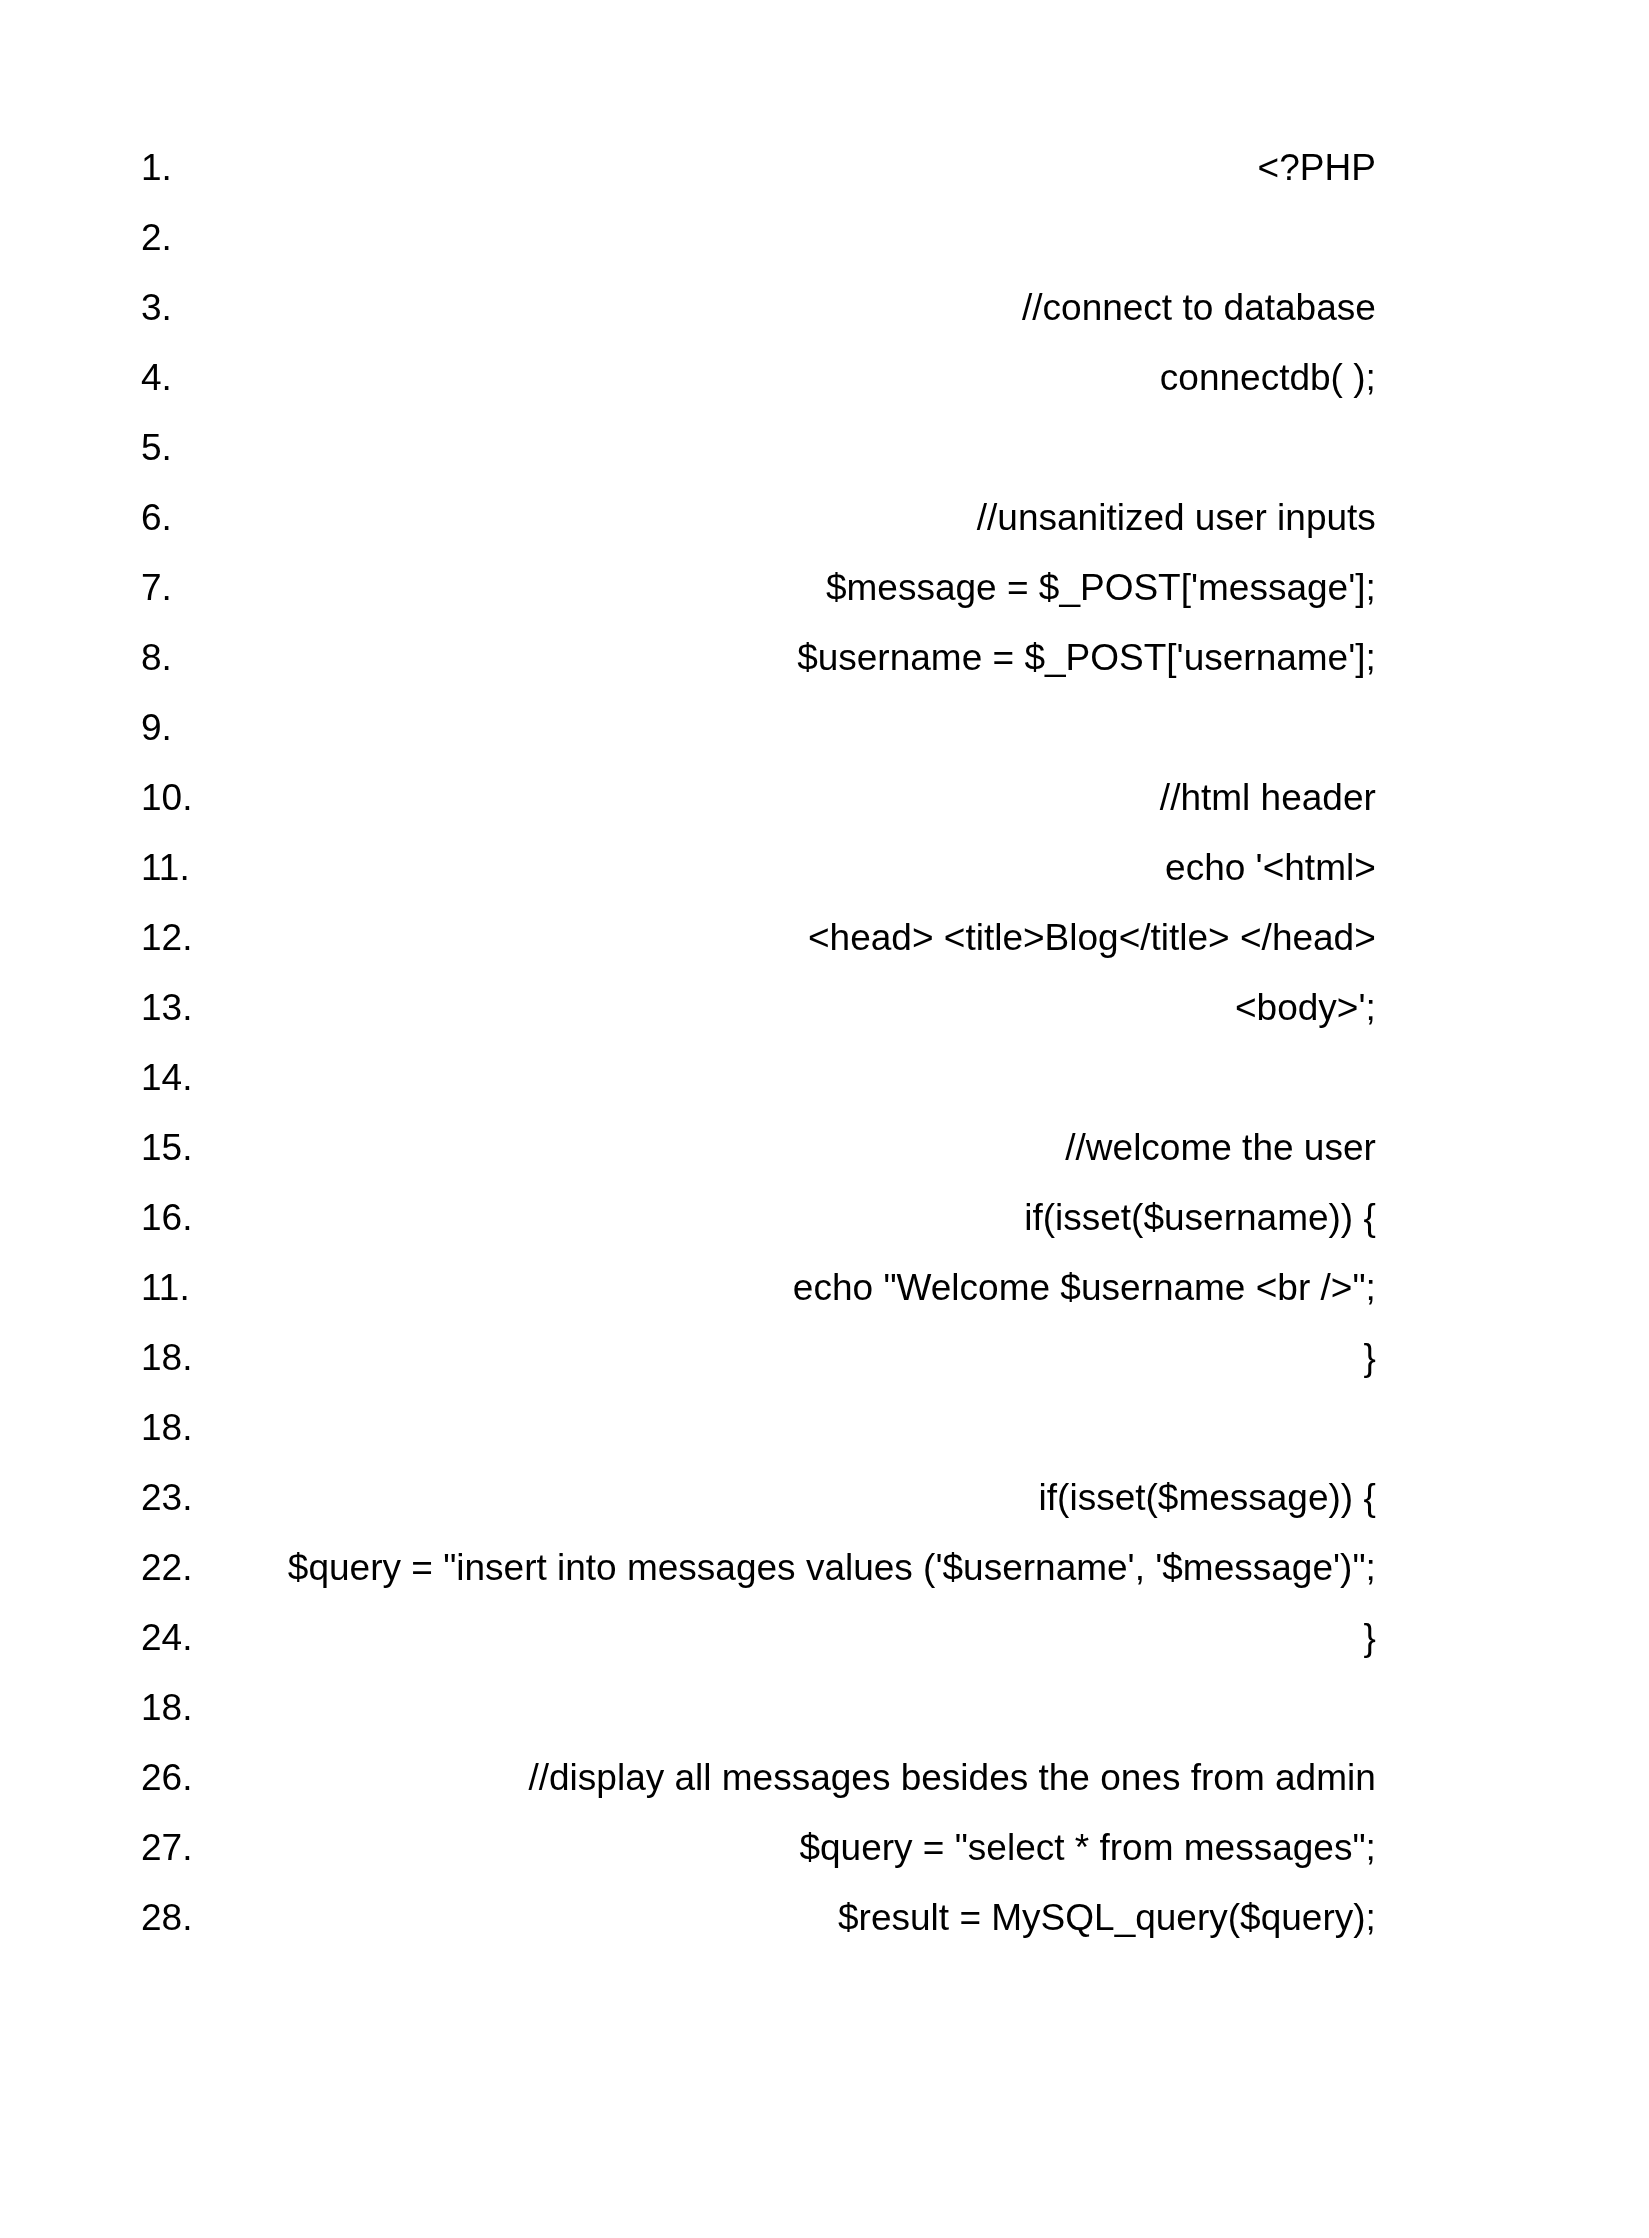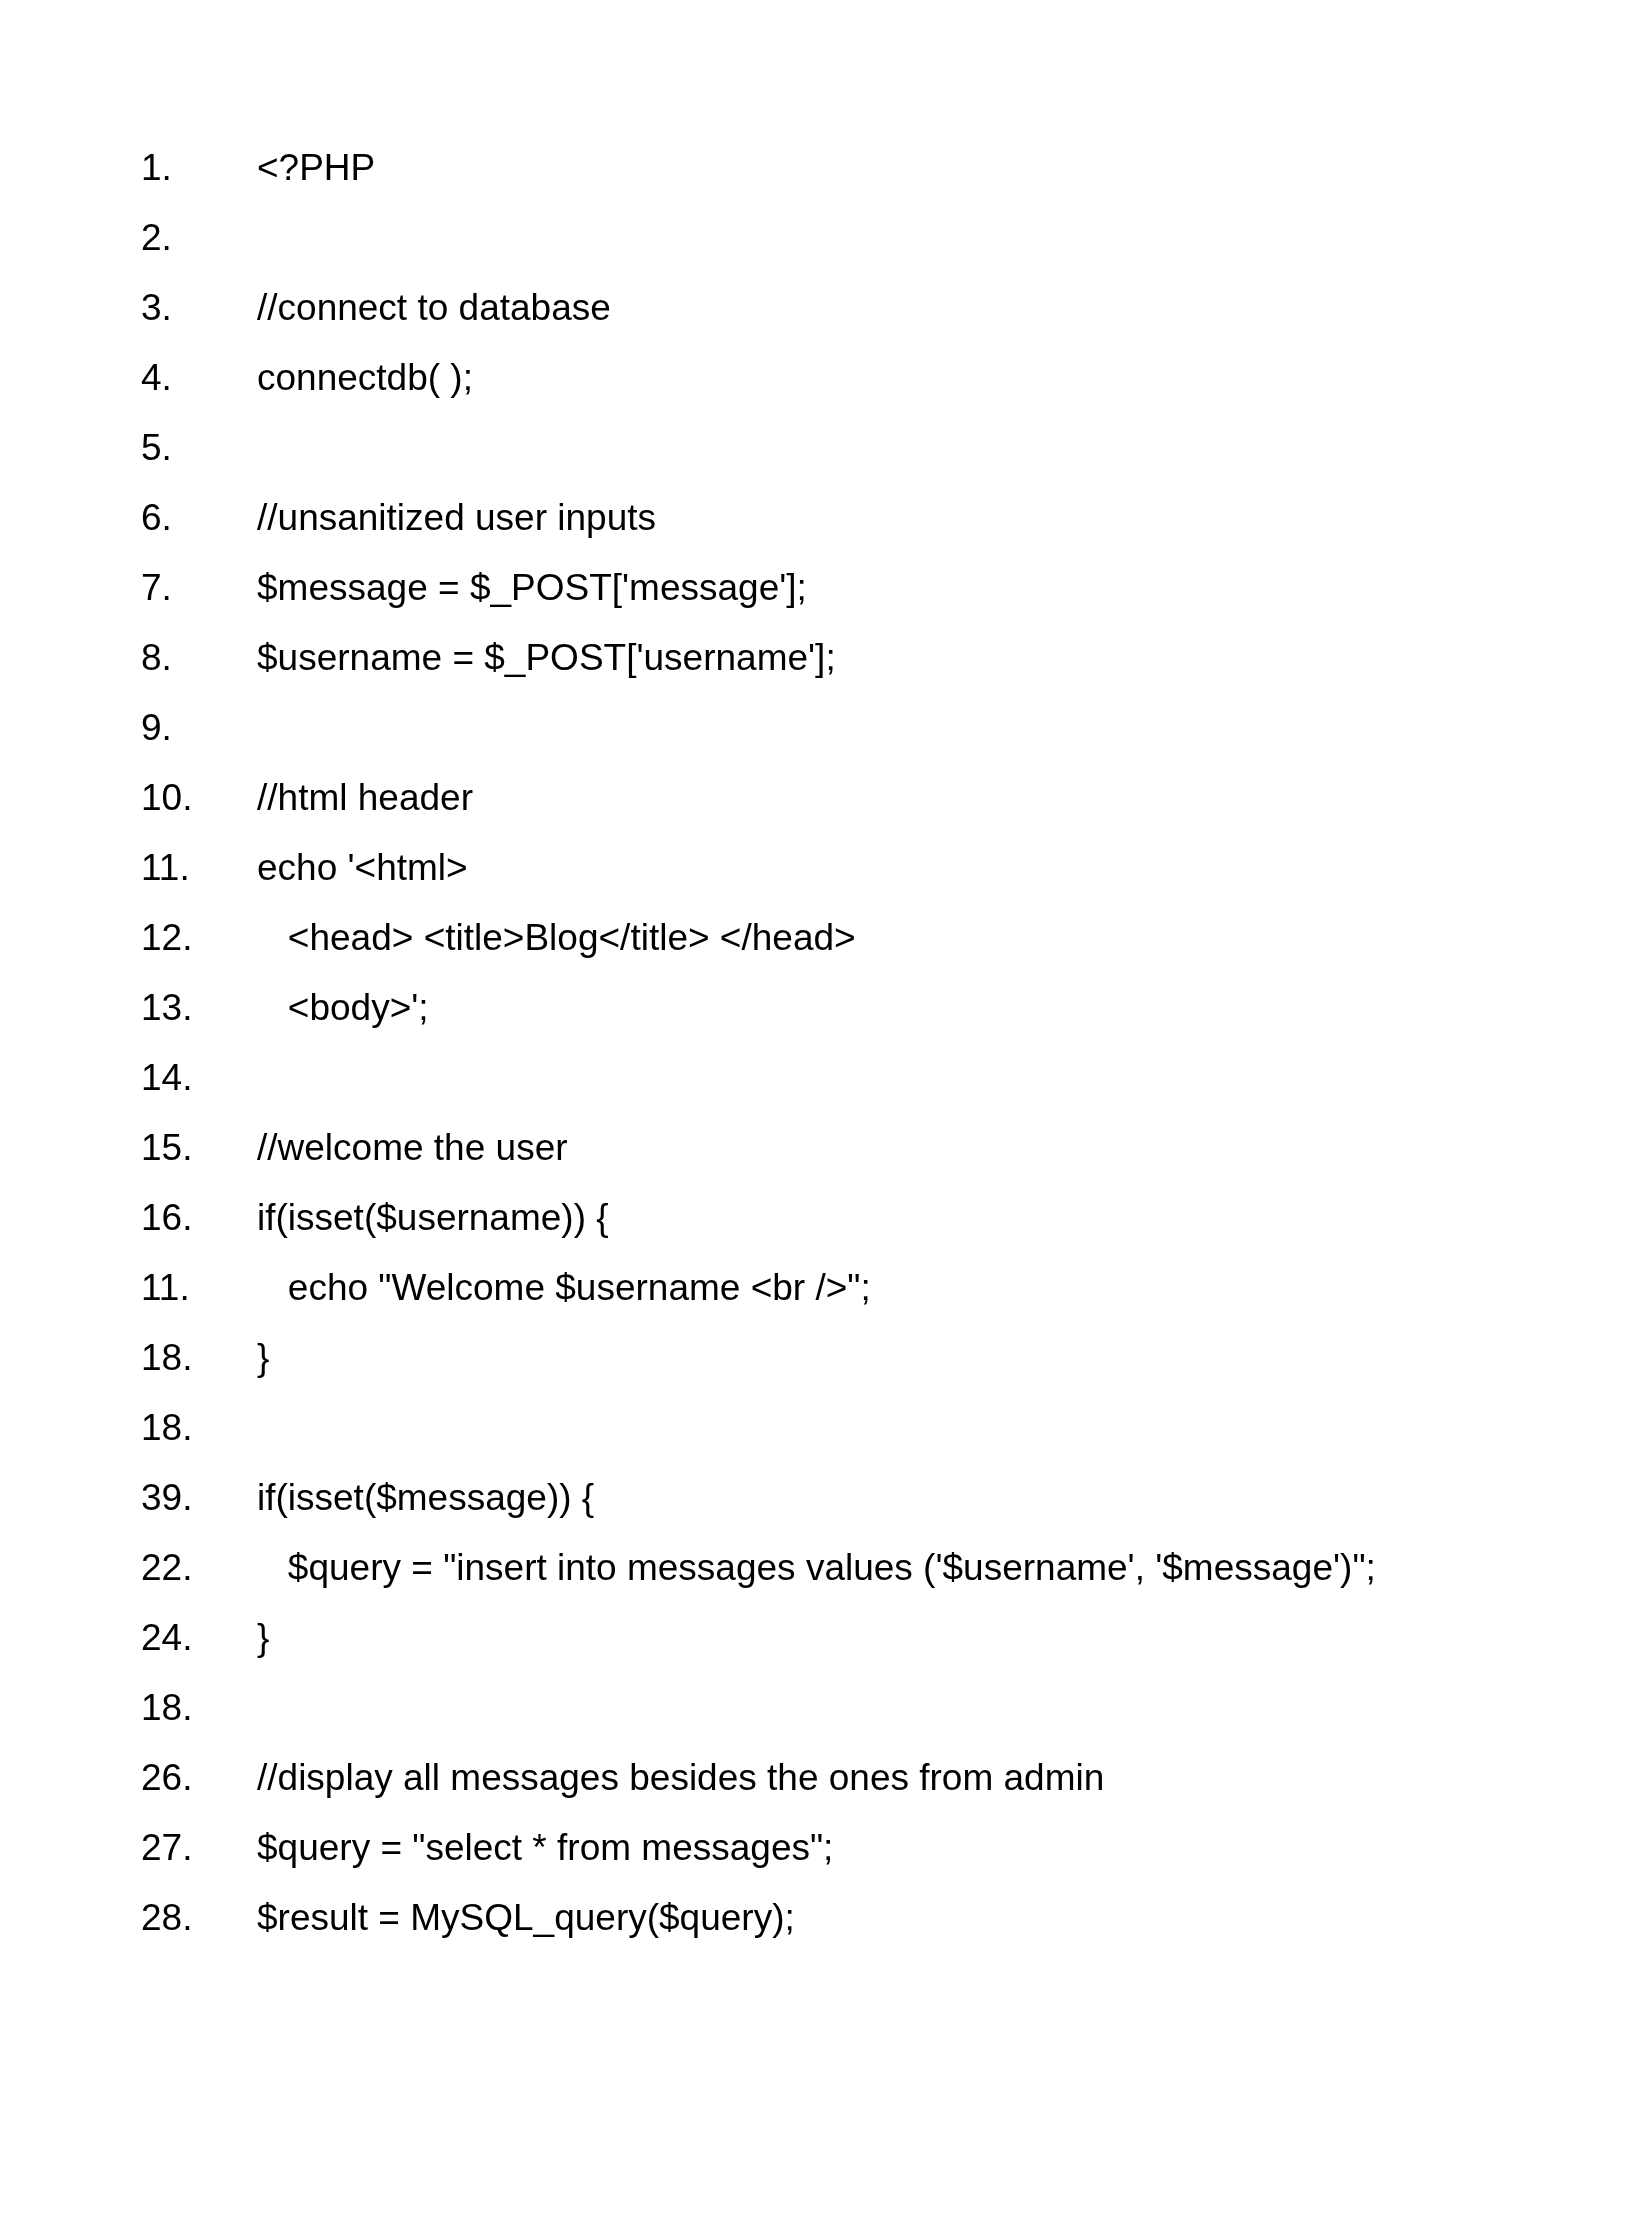--- a/index.html
+++ b/index.html
@@ -29,20 +29,21 @@
     text-align: left;
     vertical-align: top;
     padding: 16.5px 0 16.5px 0;
     box-sizing: border-box;
   }
   .code {
     display: table-cell;
     white-space: pre;
     vertical-align: top;
     padding: 16.5px 0 16.5px 0;
+    text-align: right;
   }
 </style>
 </head>
 <body>
 
 <div class="code-listing">
   <div class="line">
     <span class="ln">1.</span>
     <span class="code">&lt;?PHP</span>
   </div>
@@ -112,21 +113,21 @@
   </div>
   <div class="line">
     <span class="ln">18.</span>
     <span class="code">}</span>
   </div>
   <div class="line">
     <span class="ln">18.</span>
     <span class="code"></span>
   </div>
   <div class="line">
-    <span class="ln">39.</span>
+    <span class="ln">23.</span>
     <span class="code">if(isset($message)) {</span>
   </div>
   <div class="line">
     <span class="ln">22.</span>
     <span class="code">   $query = "insert into messages values ('$username', '$message')";</span>
   </div>
   <div class="line">
     <span class="ln">24.</span>
     <span class="code">}</span>
   </div>

